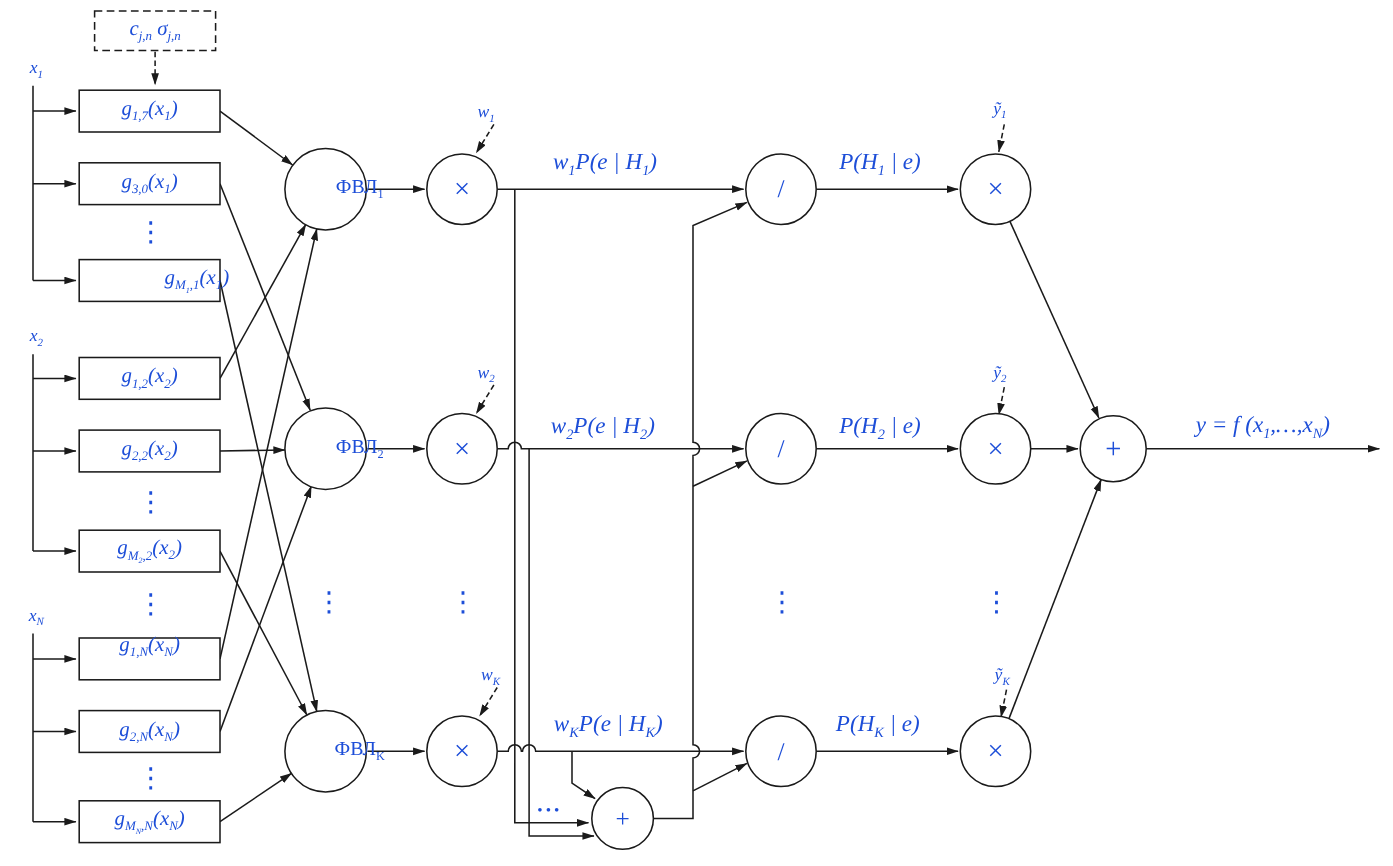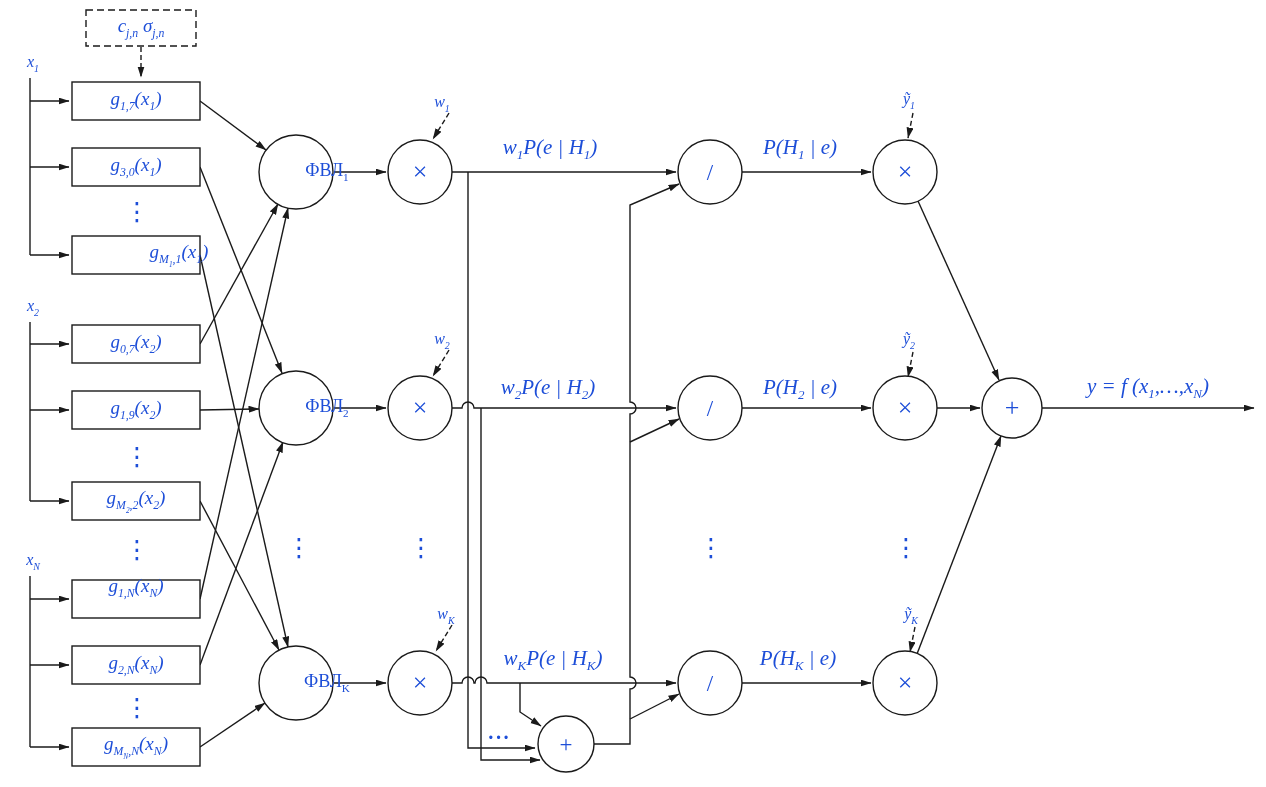--- a/index.html
+++ b/index.html
@@ -146,22 +146,22 @@
 
 <div class="lbl box-lbl" style="left:141px;top:28px;">c<sub>j,n</sub> σ<sub>j,n</sub></div>
 
 <div class="lbl" style="left:33px;top:64px;">x<sub>1</sub></div>
 <div class="lbl" style="left:33px;top:308px;">x<sub>2</sub></div>
 <div class="lbl" style="left:33px;top:562px;">x<sub>N</sub></div>
 
 <div class="lbl box-lbl" style="left:136px;top:101px;">g<sub>1,7</sub>(x<sub>1</sub>)</div>
 <div class="lbl box-lbl" style="left:136px;top:167px;">g<sub>3,0</sub>(x<sub>1</sub>)</div>
 <div class="lbl box-lbl" style="left:144px;top:255px;margin-left:35px;">g<sub>M<sub>1</sub>,1</sub>(x<sub>1</sub>)</div>
-<div class="lbl box-lbl" style="left:136px;top:344px;">g<sub>0,7</sub>(x<sub>2</sub>)</div>
-<div class="lbl box-lbl" style="left:136px;top:410px;">g<sub>1,9</sub>(x<sub>2</sub>)</div>
+<div class="lbl box-lbl" style="left:136px;top:344px;">g<sub>1,2</sub>(x<sub>2</sub>)</div>
+<div class="lbl box-lbl" style="left:136px;top:410px;">g<sub>2,2</sub>(x<sub>2</sub>)</div>
 <div class="lbl box-lbl" style="left:136px;top:501px;">g<sub>M<sub>2</sub>,2</sub>(x<sub>2</sub>)</div>
 <div class="lbl box-lbl" style="left:136px;top:588px;">g<sub>1,N</sub>(x<sub>N</sub>)</div>
 <div class="lbl box-lbl" style="left:136px;top:665px;">g<sub>2,N</sub>(x<sub>N</sub>)</div>
 <div class="lbl box-lbl" style="left:136px;top:747px;">g<sub>M<sub>N</sub>,N</sub>(x<sub>N</sub>)</div>
 
 <div class="lbl fvl" style="left:296px;top:172px;">ФВЛ<sub>1</sub></div>
 <div class="lbl fvl" style="left:296px;top:408px;">ФВЛ<sub>2</sub></div>
 <div class="lbl fvl" style="left:296px;top:683px;">ФВЛ<sub>K</sub></div>
 
 <div class="lbl op" style="left:420px;top:172px;">×</div>

